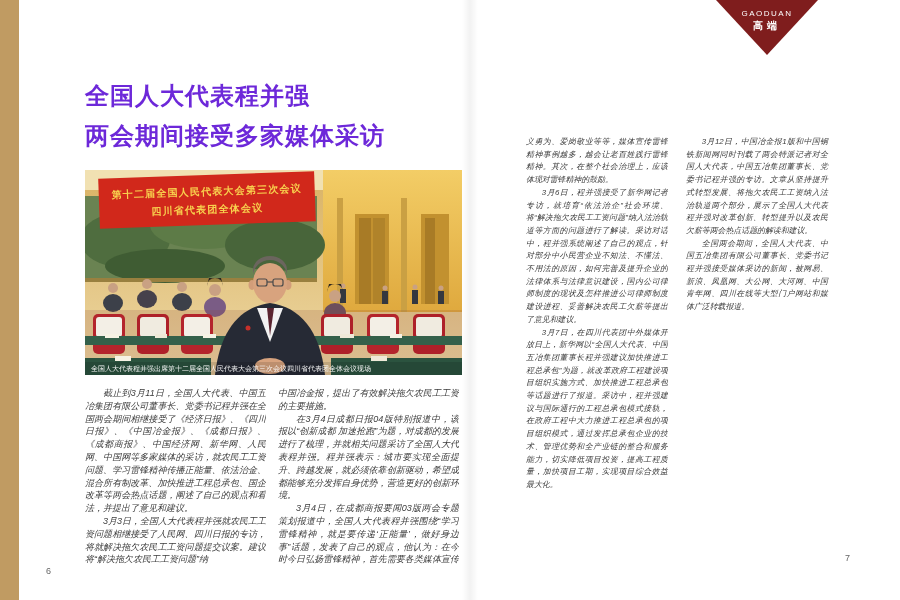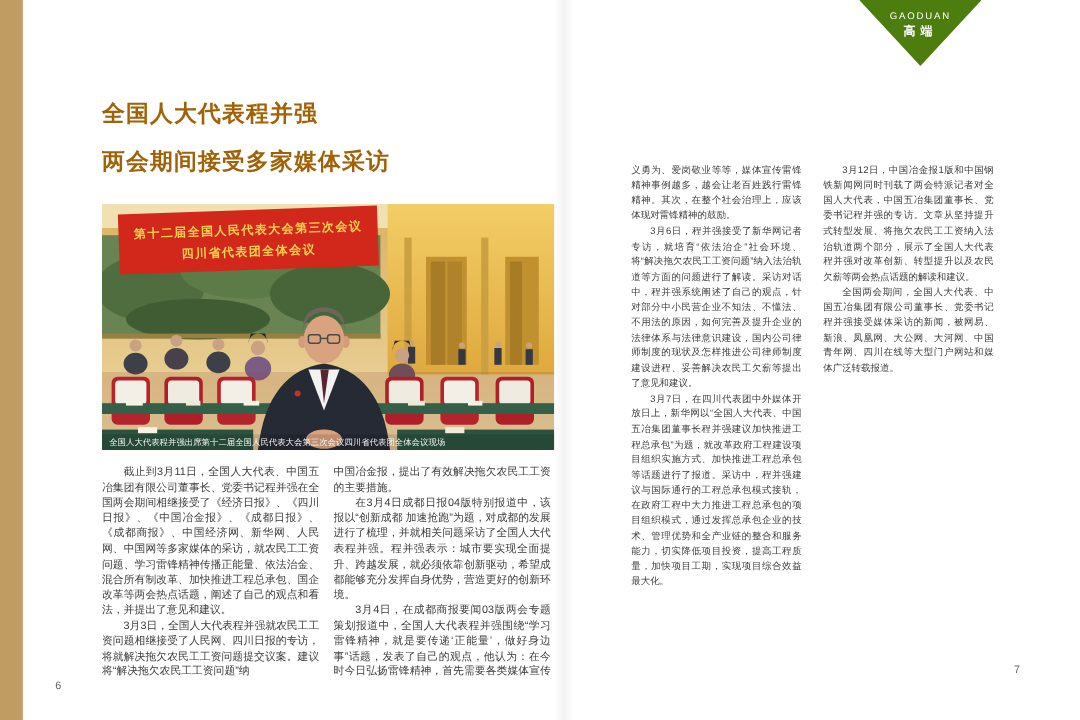--- a/index.html
+++ b/index.html
@@ -3,31 +3,31 @@
 <meta charset="utf-8">
 <style>
   html,body{margin:0;padding:0;background:#ffffff;}
   .spread{position:relative;width:900px;height:600px;background:#ffffff;overflow:hidden;
           font-family:"Liberation Sans","DejaVu Sans",sans-serif;color:#3b3b3b;}
   .gold-strip{position:absolute;left:0;top:0;width:19px;height:600px;background:#c09b62;}
   .gutter{position:absolute;left:462px;top:0;width:16px;height:600px;
           background:linear-gradient(90deg,rgba(0,0,0,0) 0%,rgba(0,0,0,0.05) 50%,rgba(0,0,0,0) 100%);}
   
   .corner-tag{position:absolute;left:716px;top:0;width:102px;height:55px;
-              background:#4d7c0f;clip-path:polygon(0 0,100% 0,50% 100%);
+              background:#7f1d1d;clip-path:polygon(0 0,100% 0,50% 100%);
               text-align:center;color:#fff;}
   .corner-tag .en{margin-top:9px;font-size:8px;letter-spacing:1.5px;}
   .corner-tag .zh{margin-top:1px;font-size:10px;font-weight:bold;letter-spacing:4px;}
   
-  .headline{position:absolute;left:85px;top:76px;color:#a16207;font-weight:bold;
-            font-size:19px;line-height:40px;letter-spacing:1px;}
+  .headline{position:absolute;left:85px;top:76px;color:#6d28d9;font-weight:bold;
+            font-size:24px;line-height:40px;letter-spacing:1px;}
   
   .photo{position:absolute;left:85px;top:170px;width:377px;height:205px;overflow:hidden;}
   
-  .col{position:absolute;text-align:justify;}
+  .col{position:absolute;text-align:justify;font-style:italic;}
   .col p{margin:0;}
   .col p.ind{text-indent:2em;}
   .lcol{width:181px;top:387px;height:178px;font-size:9px;line-height:12.8px;overflow:hidden;}
   .lcol1{left:85px;}
   .lcol2{left:278px;}
   .rcol{width:142px;top:136px;font-size:7.9px;line-height:12.7px;}
   .rcol1{left:526px;height:430px;overflow:hidden;}
   .rcol2{left:686px;}
   .pagenum{position:absolute;font-size:9px;color:#666;}
   .pn-left{left:46px;top:566px;}

